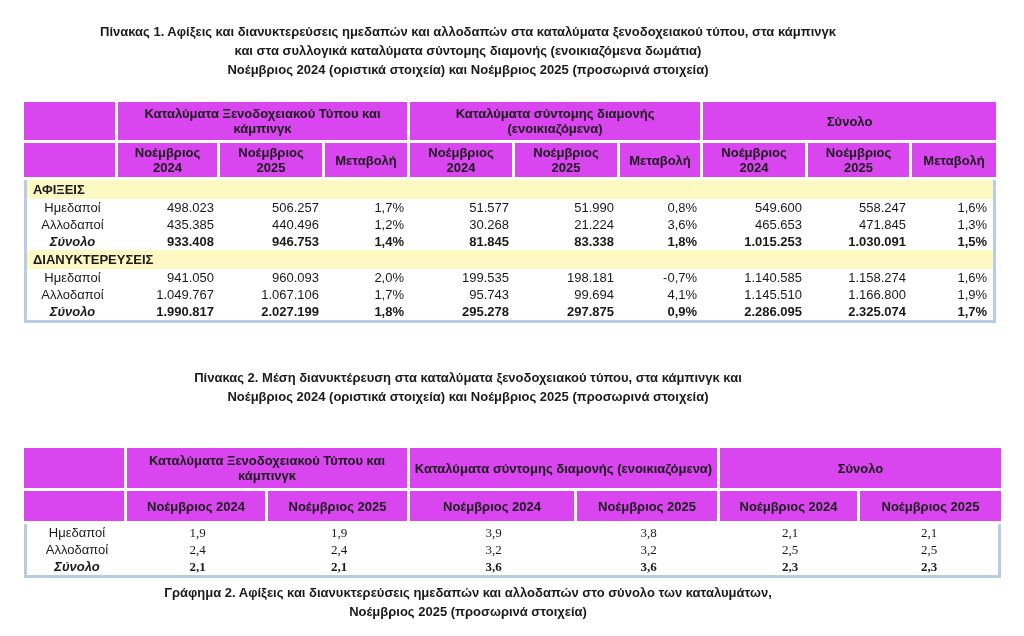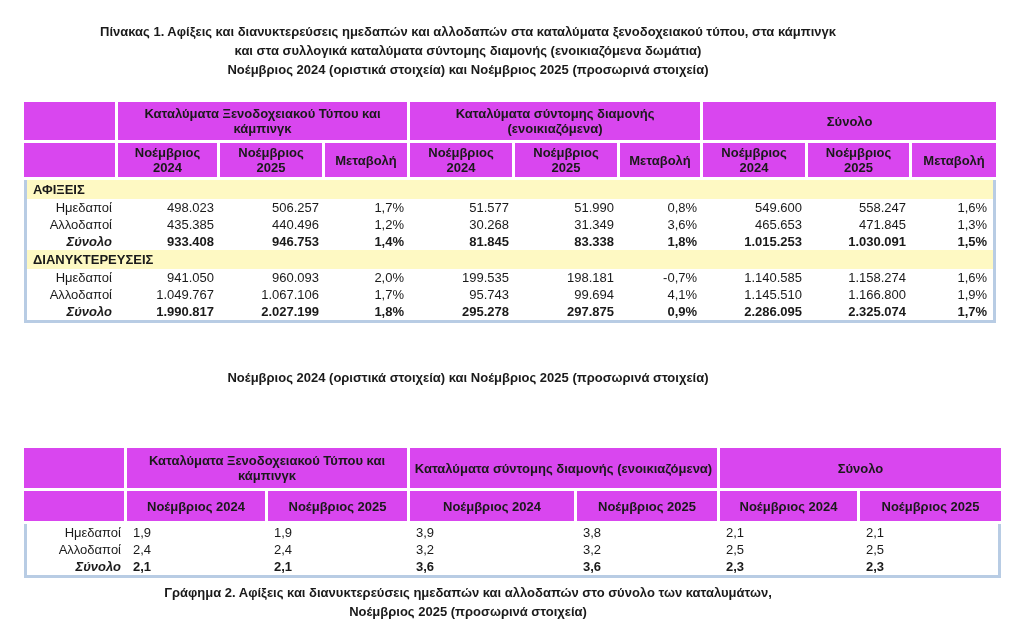--- a/index.html
+++ b/index.html
@@ -22,22 +22,22 @@
        line-height: 15px; }
   th:last-child { border-right: none; }
   .hdr1 th { height: 38px; }
   .hdr2 th { height: 34px; }
   #table2 .hdr1 th { height: 40px; }
   #table2 .hdr2 th { height: 30px; }
 
   .section td { background: #fef9c3; font-weight: bold; height: 19px; padding: 0 6px; text-align: left; }
   td { padding: 0 6px; height: 17px; line-height: 17px; white-space: nowrap; }
   td.num { text-align: right; }
-  td.ctr { text-align: left; }
-  td.lbl { text-align: right; margin-left: 46px; }
+  td.ctr { text-align: center; font-family: Liberation Serif, serif; }
+  td.lbl { text-align: center; margin-left: 46px; }
   tr.total td { font-weight: bold; }
   tr.total td.lbl { font-style: italic; }
 
   .bordered-body td:first-child { border-left: 3px solid #b8cce4; }
   .bordered-body td:last-child { border-right: 3px solid #b8cce4; }
   .bordered-body tr.last td { border-bottom: 3px solid #b8cce4; }
 </style>
 </head>
 <body>
 
@@ -95,21 +95,21 @@
         <td class="num">549.600</td>
         <td class="num">558.247</td>
         <td class="num">1,6%</td>
       </tr>
       <tr>
         <td class="lbl">Αλλοδαποί</td>
         <td class="num">435.385</td>
         <td class="num">440.496</td>
         <td class="num">1,2%</td>
         <td class="num">30.268</td>
-        <td class="num">31.349</td>
+        <td class="num">21.224</td>
         <td class="num">3,6%</td>
         <td class="num">465.653</td>
         <td class="num">471.845</td>
         <td class="num">1,3%</td>
       </tr>
       <tr class="total">
         <td class="lbl">Σύνολο</td>
         <td class="num">933.408</td>
         <td class="num">946.753</td>
         <td class="num">1,4%</td>
@@ -156,20 +156,21 @@
         <td class="num">297.875</td>
         <td class="num">0,9%</td>
         <td class="num">2.286.095</td>
         <td class="num">2.325.074</td>
         <td class="num">1,7%</td>
       </tr>
     </tbody>
 </table>
 
 <div class="title" id="t2-title">
+  <div>Πίνακας 2. Μέση διανυκτέρευση στα καταλύματα ξενοδοχειακού τύπου, στα κάμπινγκ και</div>
   <div>Νοέμβριος 2024 (οριστικά στοιχεία) και Νοέμβριος 2025 (προσωρινά στοιχεία)</div>
 </div>
 
 <table id="table2">
   <colgroup>
     <col style="width:103px">
       <col style="width:141px">
       <col style="width:142px">
     <col style="width:167px">
       <col style="width:143px">

